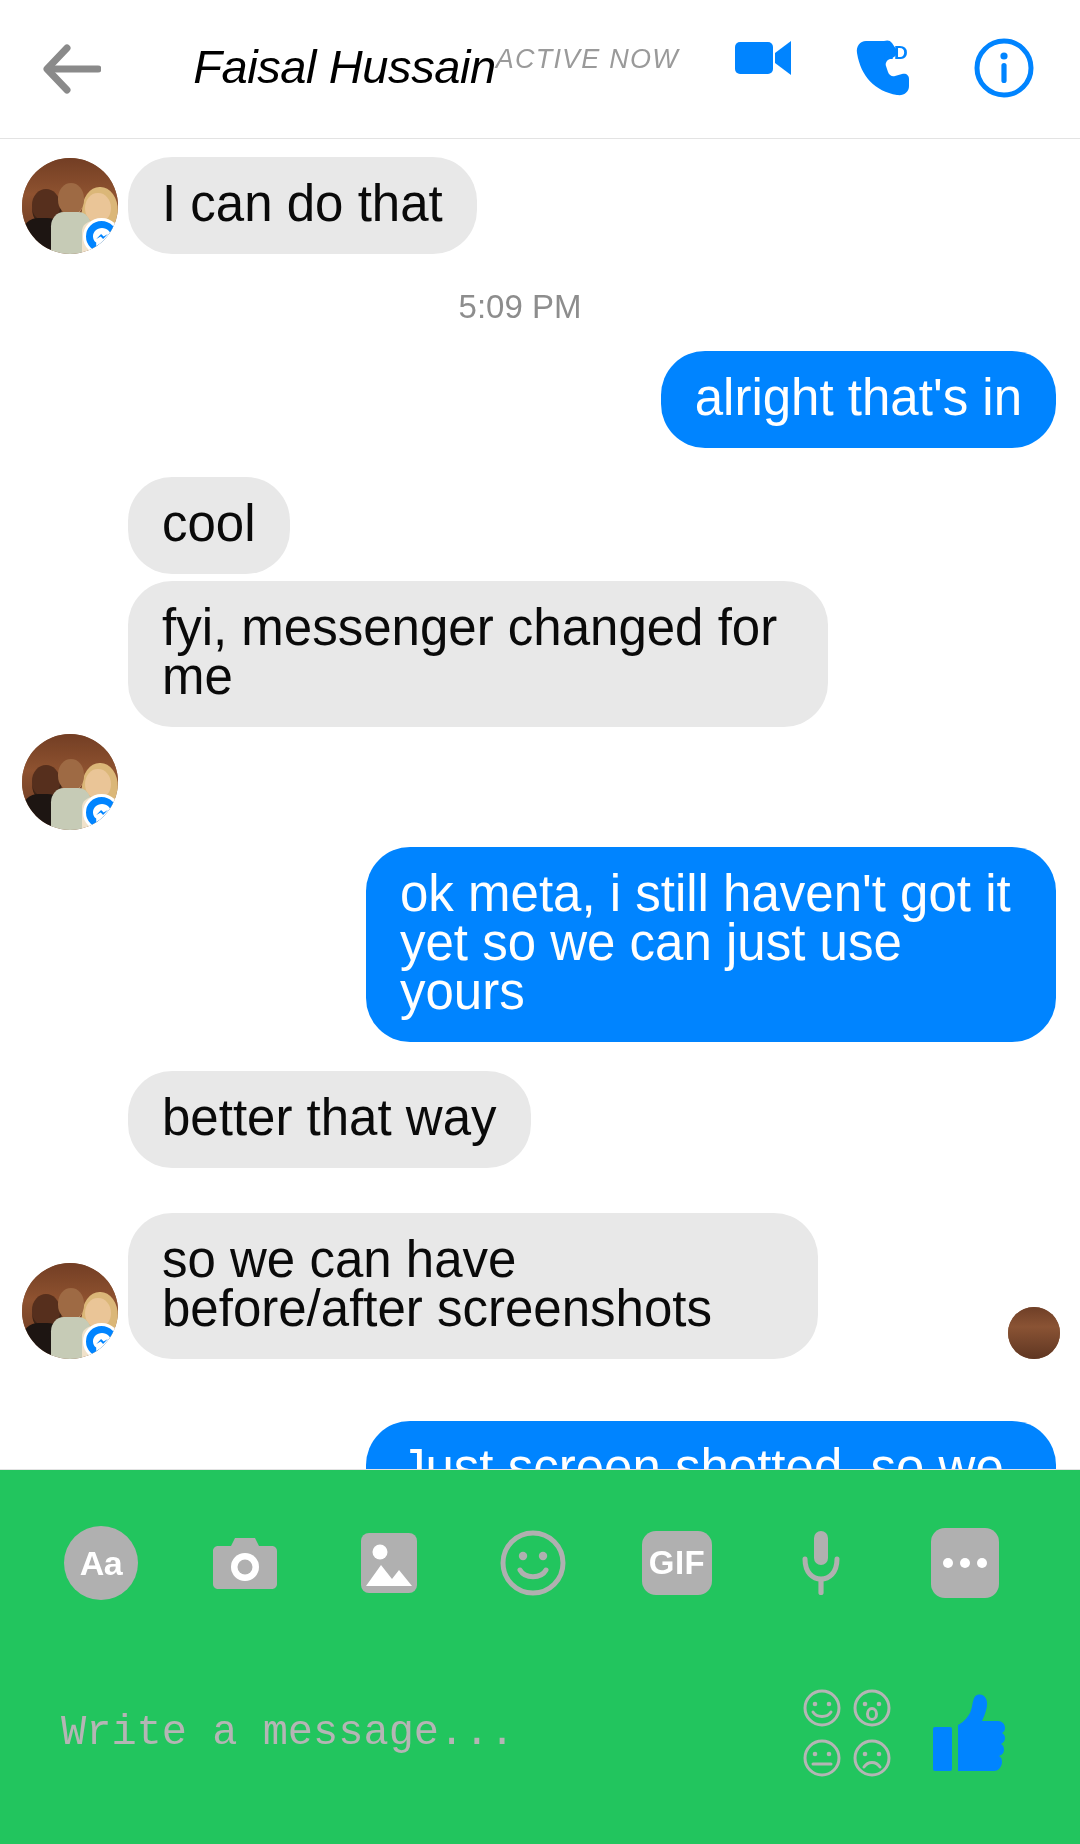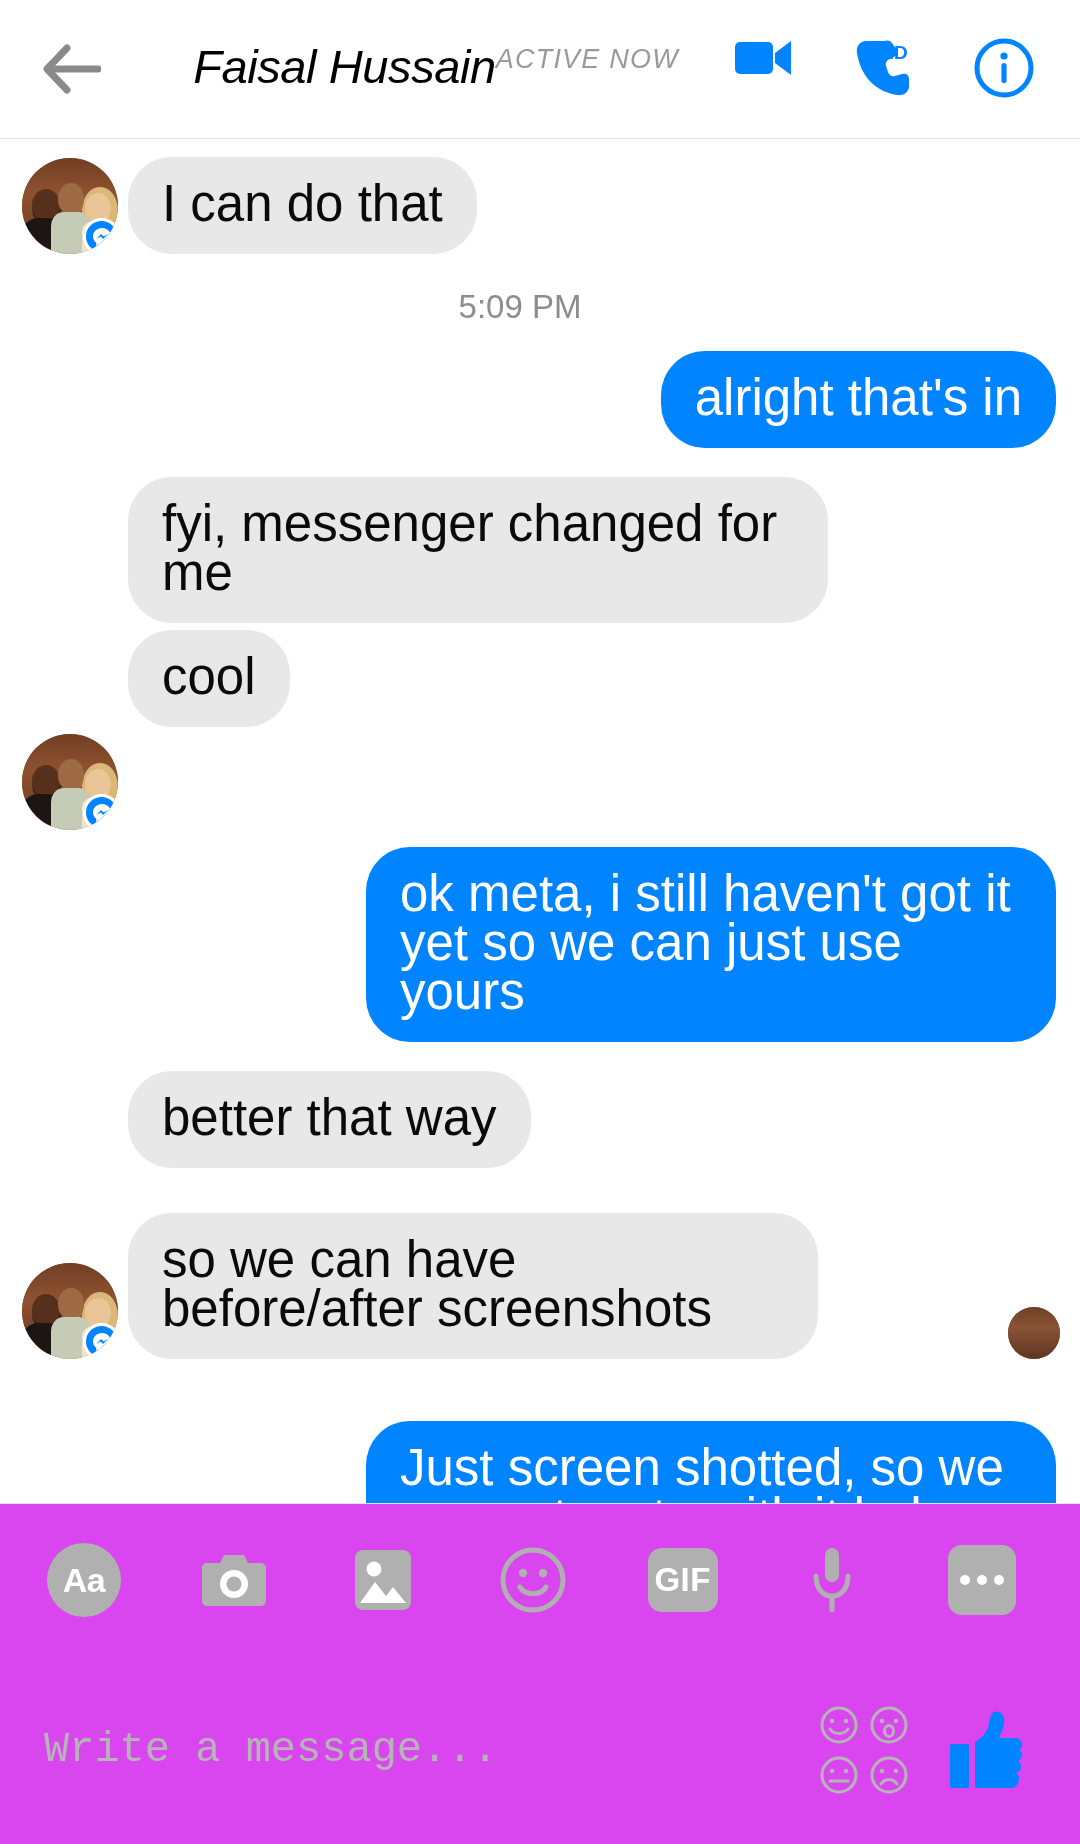--- a/index.html
+++ b/index.html
@@ -250,22 +250,22 @@
     justify-content: center;
   }
   .delivered-check svg { display: block; }
 
   .row-rel { position: relative; margin-top: 45px; }
 
   
   .composer {
     flex: 0 0 auto;
     border-top: 1px solid #e3e3e3;
-    background: #d946ef;
-    padding: 0;
+    background: #22c55e;
+    padding: 17px;
   }
 
   .tool-row {
     height: 152px;
     display: flex;
     align-items: center;
     justify-content: space-between;
     padding: 0 58px 0 44px;
   }
 
@@ -453,26 +453,26 @@
     <div class="timestamp">5:09 PM</div>
 
     <div class="row out">
       <div class="bubble out">alright that's in</div>
     </div>
 
     <div class="spacer-gap"></div>
 
     <div class="row">
       <div class="avatar-slot spacer"></div>
-      <div class="bubble in">fyi, messenger changed for me</div>
+      <div class="bubble in">cool</div>
     </div>
 
     <div class="row">
       <div class="avatar-slot spacer"></div>
-      <div class="bubble in">cool</div>
+      <div class="bubble in">fyi, messenger changed for me</div>
     </div>
 
     <div class="row">
       <div class="avatar-slot">
         <div class="avatar">
           <div class="photo">
             <span class="p-hair-r"></span>
               <span class="p-head-l"></span>
               <span class="p-head-c"></span>
             <span class="p-head-r"></span>

